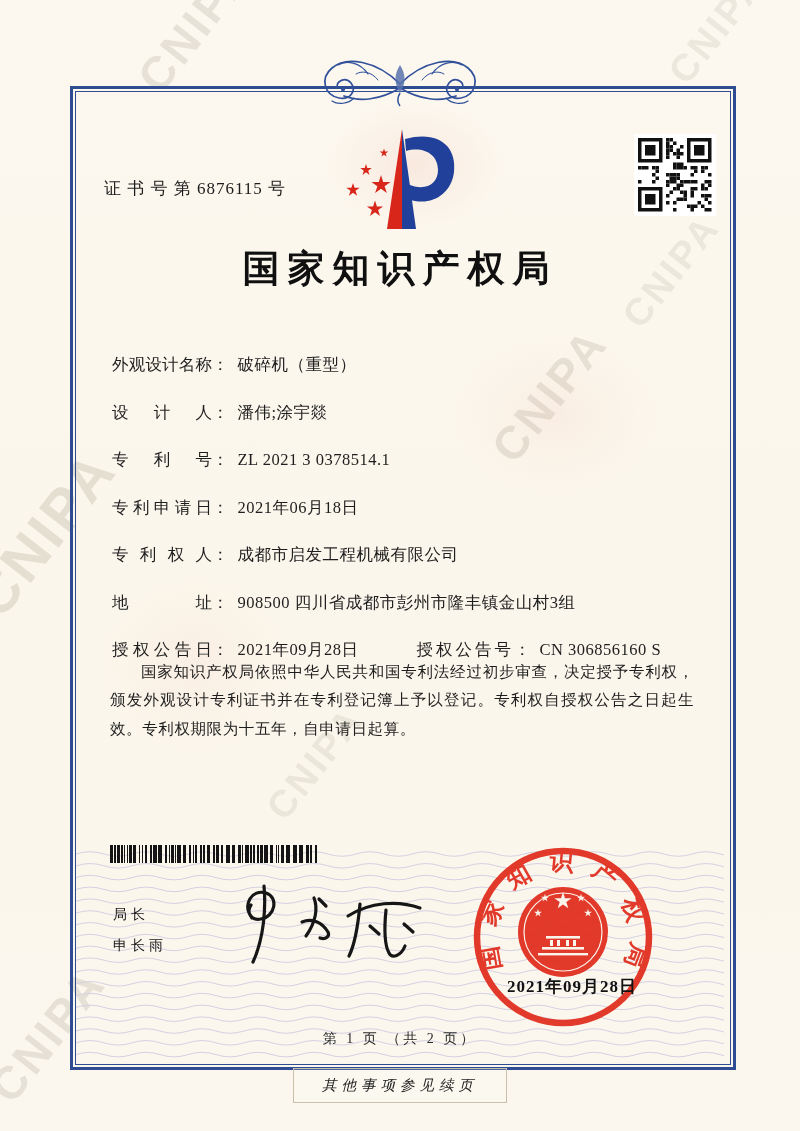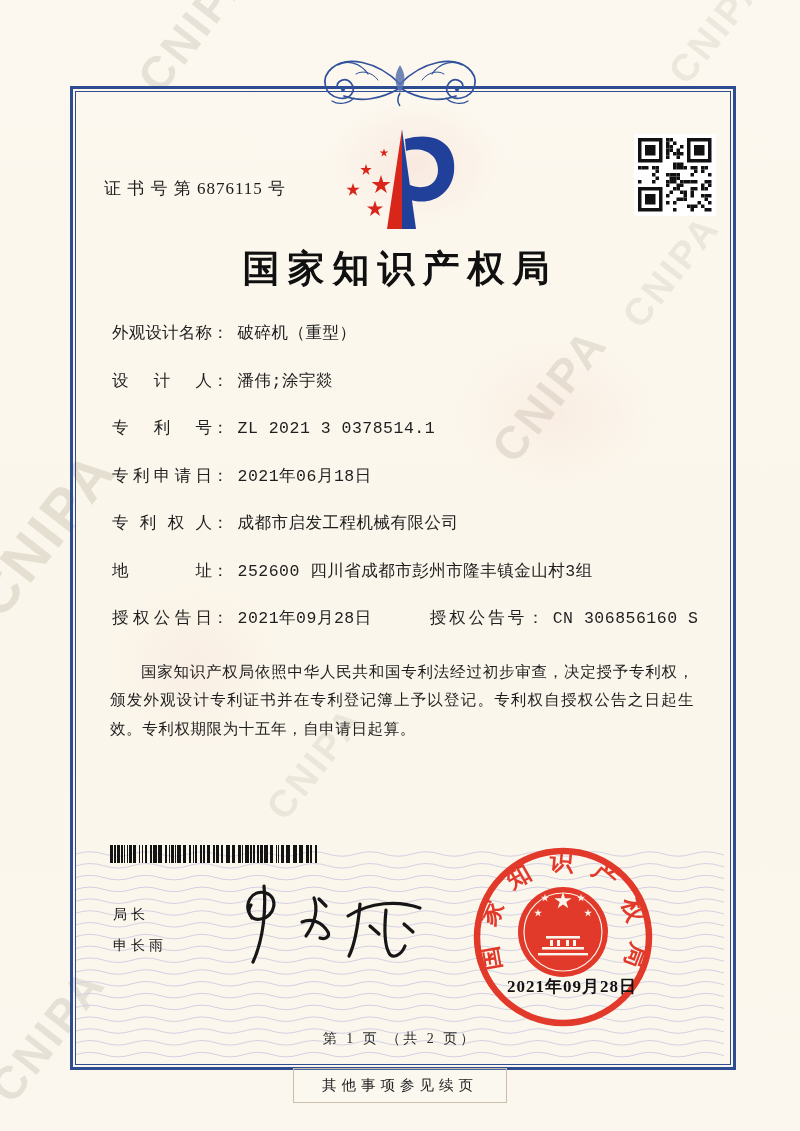--- a/index.html
+++ b/index.html
@@ -27,21 +27,21 @@
   .flourish{position:absolute;left:250px;top:52px;width:300px;height:56px;}
   
   .cert-no{position:absolute;left:104px;top:138px;font-size:17px;letter-spacing:1px;color:#1c1c1c;margin-top:39px;}
   .logo{position:absolute;left:332px;top:126px;width:136px;height:106px;}
   .qr{position:absolute;left:634px;top:134px;width:82px;height:82px;background:#fff;padding:0;}
   .title{
     position:absolute;left:0;top:244px;width:800px;text-align:center;
     font-size:37px;font-weight:700;letter-spacing:8px;color:#101010;
   }
   
-  .fields{position:absolute;left:112px;top:322px;width:600px;font-size:16.5px;color:#1e1e1e;font-family:Liberation Mono, monospace;}
+  .fields{position:absolute;left:112px;top:354px;width:600px;font-size:16.5px;color:#1e1e1e;}
   .f-row{height:26px;margin-bottom:21.5px;white-space:nowrap;}
   .f-label{
     display:inline-block;width:100px;text-align:justify;text-align-last:justify;
     -moz-text-align-last:justify;text-justify:inter-character;vertical-align:bottom;
   }
   .f-colon{display:inline-block;}
   .f-value{margin-left:9px;letter-spacing:.5px;}
   .f-group2{margin-left:42px;}
   .f-label2{letter-spacing:3px;margin-left:16px;}
   
@@ -61,21 +61,21 @@
     position:absolute;left:487px;top:975px;width:170px;text-align:center;
     font-size:17px;letter-spacing:1px;color:#121212;font-weight:600;
   }
   .page-info{
     position:absolute;left:0;top:1030px;width:800px;text-align:center;
     font-size:14px;letter-spacing:3px;color:#2a2a2a;
   }
   .cont-box{
     position:absolute;left:50%;top:1068px;transform:translateX(-50%);
     border:1px solid #c9c0ac;padding:7px 28px;font-size:14.5px;letter-spacing:5px;color:#222;
-    background:rgba(255,255,255,.15);white-space:nowrap;
+    background:rgba(255,255,255,.15);white-space:nowrap;font-style:italic;
   }
 </style>
 </head>
 <body>
 
 <div class="page">
 
   <div class="wm" style="left:118px;top:-2px;">CNIPA</div>
   <div class="wm small" style="left:652px;top:6px;">CNIPA</div>
   <div class="wm small" style="left:606px;top:250px;">CNIPA</div>
@@ -260,21 +260,21 @@
     <div class="f-row">
       <span class="f-label">专利号</span><span class="f-colon">：</span><span class="f-value">ZL 2021 3 0378514.1</span>
     </div>
     <div class="f-row">
       <span class="f-label">专利申请日</span><span class="f-colon">：</span><span class="f-value">2021年06月18日</span>
     </div>
     <div class="f-row">
       <span class="f-label">专利权人</span><span class="f-colon">：</span><span class="f-value">成都市启发工程机械有限公司</span>
     </div>
     <div class="f-row">
-      <span class="f-label">地址</span><span class="f-colon">：</span><span class="f-value">252600 四川省成都市彭州市隆丰镇金山村3组</span>
+      <span class="f-label">地址</span><span class="f-colon">：</span><span class="f-value">908500 四川省成都市彭州市隆丰镇金山村3组</span>
     </div>
     <div class="f-row">
       <span class="f-label">授权公告日</span><span class="f-colon">：</span><span class="f-value">2021年09月28日</span><span class="f-group2"><span class="f-label2">授权公告号</span><span class="f-colon">：</span><span class="f-value">CN 306856160 S</span></span>
     </div>
   </div>
 
   <div class="body-text">
     <p>国家知识产权局依照中华人民共和国专利法经过初步审查，决定授予专利权，颁发外观设计专利证书并在专利登记簿上予以登记。专利权自授权公告之日起生效。专利权期限为十五年，自申请日起算。</p>
   </div>
 

